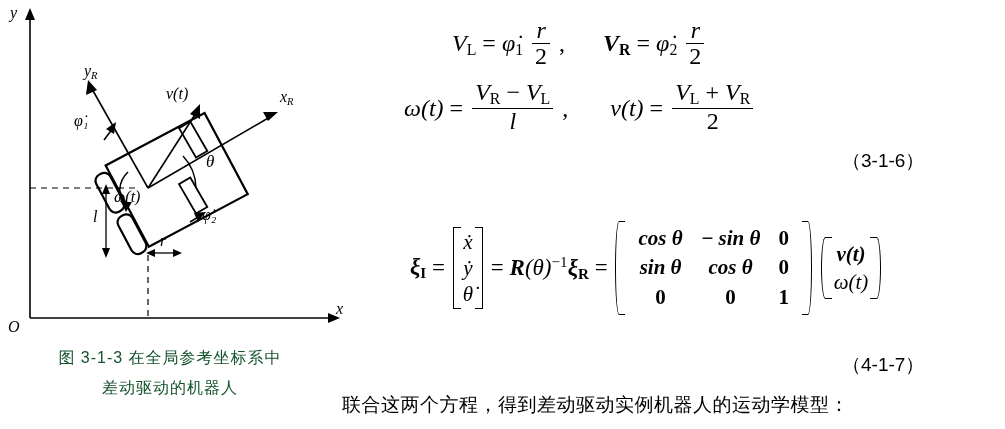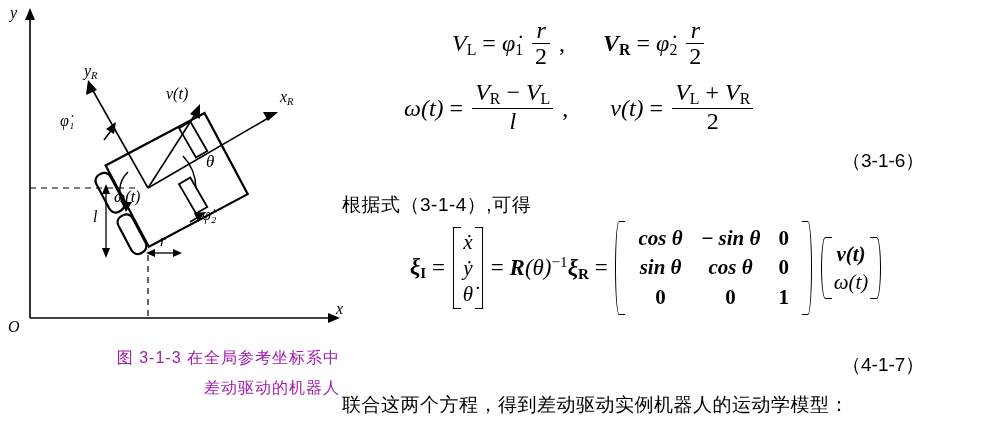--- a/index.html
+++ b/index.html
@@ -24,25 +24,25 @@
     top: 0;
     width: 360px;
     height: 429px;
   }
   #figure svg { display: block; }
 
   .fig-caption {
     position: absolute;
     left: 0;
     width: 340px;
-    text-align: right;
+    text-align: center;
     font-family: "Liberation Sans", sans-serif;
     font-size: 16px;
     letter-spacing: 1px;
-    color: #a21caf;
+    color: #14532d;
   }
   #fig-caption-1 { top: 348px; }
   #fig-caption-2 { top: 378px; }
 
   
   #mathcol {
     position: absolute;
     left: 332px;
     top: 0;
     width: 673px;
@@ -287,21 +287,21 @@
     <span class="flabel" style="left:10px; top:4px;">y</span>
     <span class="flabel" style="left:336px; top:300px;">x</span>
     <span class="flabel" style="left:8px; top:318px;">O</span>
 
     <span class="flabel" style="left:280px; top:88px;"><span>x</span><span class="sub">R</span></span>
     <span class="flabel" style="left:84px; top:62px;"><span>y</span><span class="sub">R</span></span>
 
     <span class="flabel" style="left:166px; top:85px;">v(t)</span>
     <span class="flabel" style="left:206px; top:152px; font-size:17px;">θ</span>
     <span class="flabel" style="left:114px; top:188px;">ω(t)</span>
-    <span class="flabel" style="left:60px; top:112px;">φ̇₁</span>
+    <span class="flabel" style="left:74px; top:112px;">φ̇₁</span>
     <span class="flabel" style="left:202px; top:206px;">φ̇₂</span>
     <span class="flabel" style="left:93px; top:208px;">l</span>
     <span class="flabel" style="left:160px; top:232px;">r</span>
 
     <div class="fig-caption" id="fig-caption-1">图 3-1-3   在全局参考坐标系中</div>
     <div class="fig-caption" id="fig-caption-2">差动驱动的机器人</div>
   </div>
 
   <div id="mathcol">
 
@@ -344,21 +344,20 @@
           <span class="it">V</span><span class="sub">L</span>
           <span>+</span>
           <span class="it">V</span><span class="sub">R</span>
         </span>
         <span class="den">2</span>
       </span>
     </div>
 
     <div class="eqline" id="tag316">（3-1-6）</div>
 
-    <div class="eqline" id="cn1">根据式（3-1-4）,可得</div>
 
     <div class="eqline" id="eq3">
       <span class="lhs">
         <span class="bi">ξ</span><span class="sub bf">I</span>
       </span>
       <span style="display:inline-block; vertical-align:middle;"> = </span>
       <span class="colvec">
         <span class="brk-l"></span>
         <span class="row it">ẋ</span>
         <span class="row it">ẏ</span>

